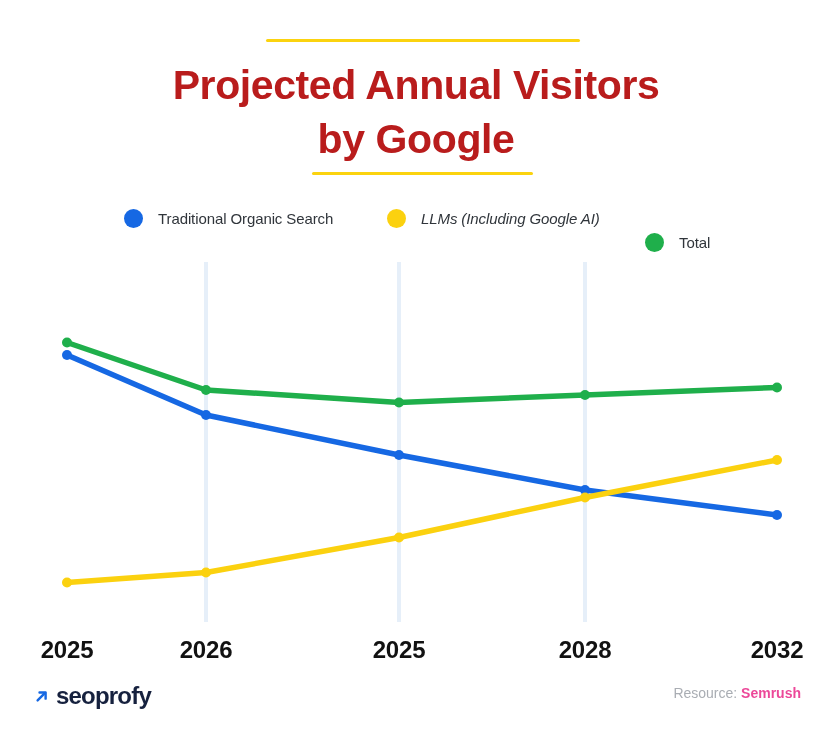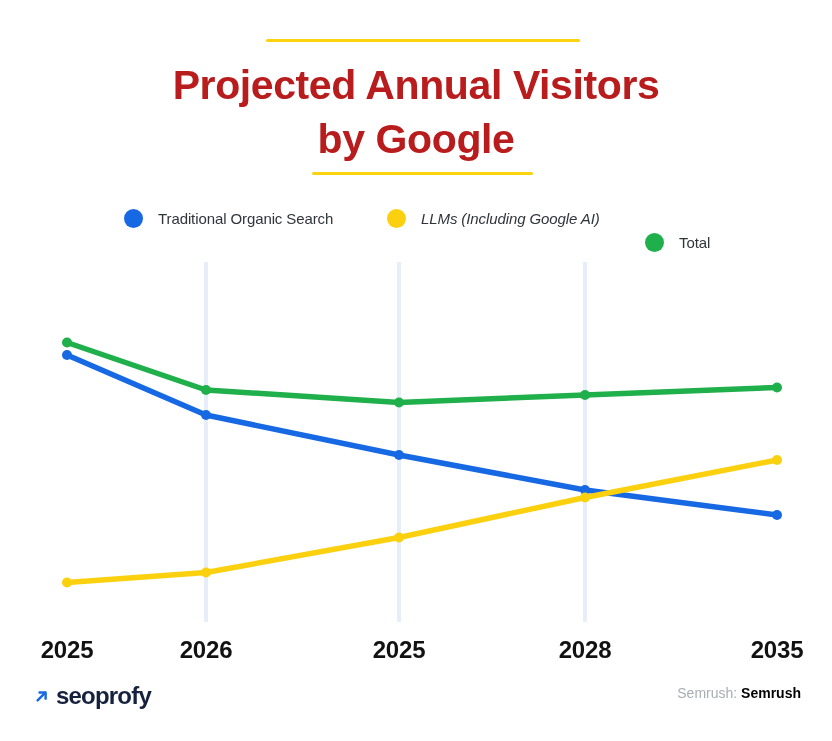--- a/index.html
+++ b/index.html
@@ -144,21 +144,21 @@
   }
   .resource {
     position: absolute;
     right: 31px;
     top: 4px;
     font-size: 14px;
     color: #a9adb3;
     white-space: nowrap;
   }
   .resource .res-name {
-    color: #000000;
+    color: #ec4899;
     font-weight: 700;
   }
 </style>
 </head>
 <body>
 
 <div class="page">
 
   <div class="title-rule-top"></div>
   <div class="chart-title">
@@ -217,30 +217,30 @@
           </g>
         </g>
     </svg>
   </div>
 
   <div class="xaxis">
     <div class="xtick" style="left:67px">2025</div>
     <div class="xtick" style="left:206px">2026</div>
     <div class="xtick" style="left:399px">2025</div>
     <div class="xtick" style="left:585px">2028</div>
-    <div class="xtick" style="left:777px">2035</div>
+    <div class="xtick" style="left:777px">2032</div>
   </div>
 
   <div class="footer">
     <div class="brand">
       <svg class="brand-arrow" viewBox="0 0 24 24">
         <path d="M6.5 17.5 L17 7" stroke="#1668E3" stroke-width="3.4" stroke-linecap="round" fill="none"></path>
         <path d="M9.2 6.4 L17.8 6.4 L17.8 15" stroke="#1668E3" stroke-width="3.4" stroke-linecap="round" stroke-linejoin="round" fill="none"></path>
       </svg>
       <span class="brand-name">seoprofy</span>
     </div>
     <div class="resource">
-      <span>Semrush:</span>
+      <span>Resource:</span>
       <span class="res-name">Semrush</span>
     </div>
   </div>
 
 </div>
 
 </body></html>

